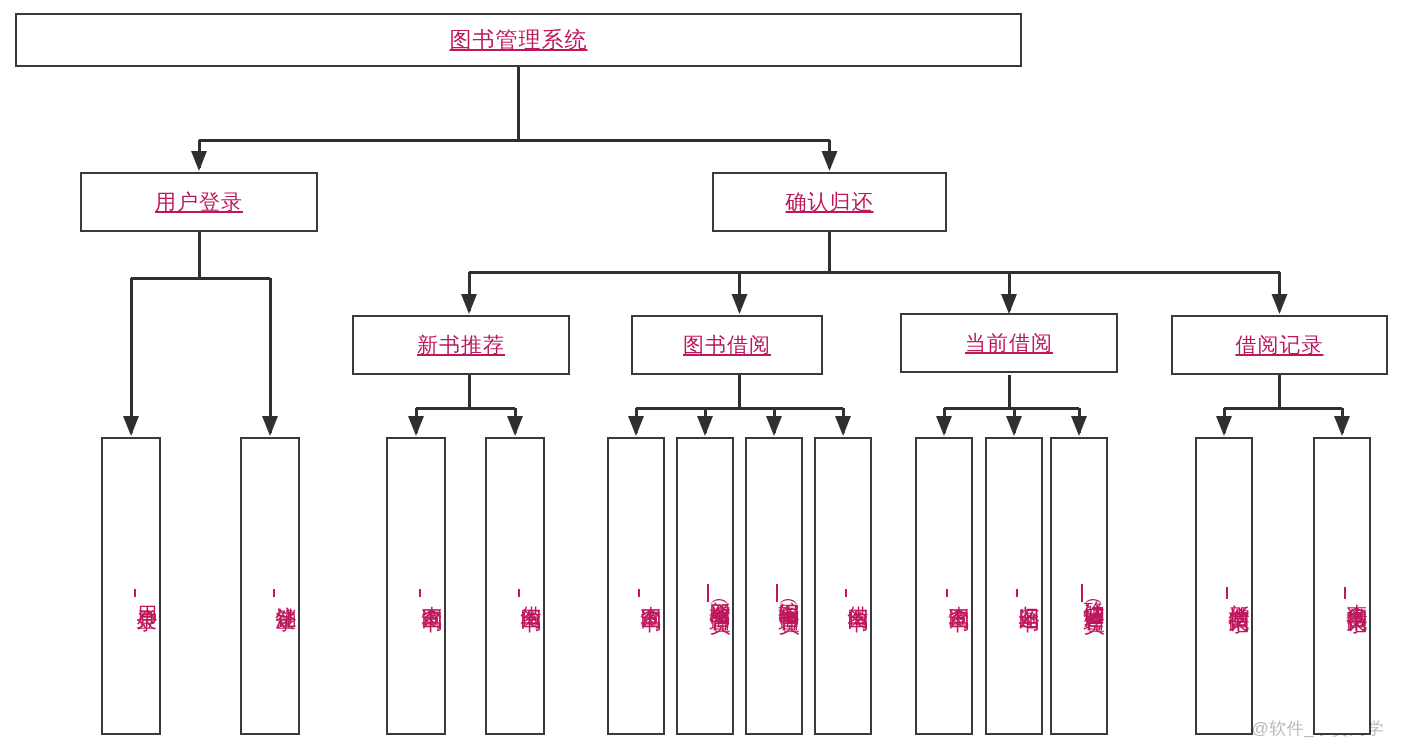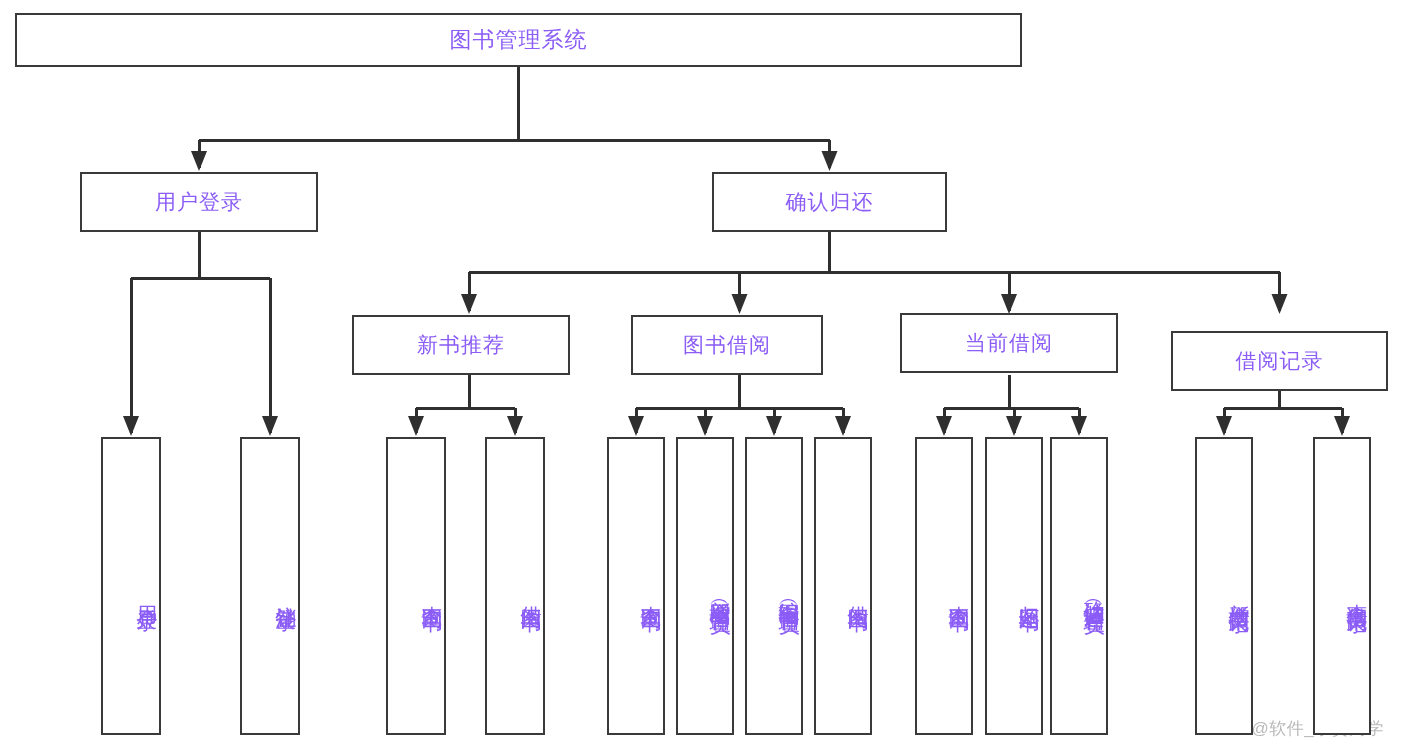--- a/index.html
+++ b/index.html
@@ -26,21 +26,22 @@
     pointer-events: none;
   }
   .node {
     position: absolute;
     box-sizing: border-box;
     background: #ffffff;
     border: 2.5px solid #3a3a3a;
     display: flex;
     align-items: center;
     justify-content: center;
-    color: #8b5cf6;
+    color: #be185d;
+    text-decoration: underline;
   }
   .node.horiz {
     font-size: 21px;
     letter-spacing: 1px;
   }
   .node.vert {
     writing-mode: vertical-rl;
     text-orientation: upright;
     font-size: 21px;
     line-height: 1.18;
@@ -133,21 +134,21 @@
     </div>
     <div class="node horiz" style="left: 352px; top: 315px; width: 218px; height: 60px;">
       <span>新书推荐</span>
     </div>
     <div class="node horiz" style="left: 631px; top: 315px; width: 192px; height: 60px;">
       <span>图书借阅</span>
     </div>
     <div class="node horiz" style="left: 900px; top: 313px; width: 218px; height: 60px;">
       <span>当前借阅</span>
     </div>
-    <div class="node horiz" style="left: 1171px; top: 315px; width: 217px; height: 60px; margin-top: 16px;">
+    <div class="node horiz" style="left: 1171px; top: 315px; width: 217px; height: 60px;">
       <span>借阅记录</span>
     </div>
     <div class="node vert" style="left: 101px; top: 437px; width: 60px; height: 298px;">
       <span>用户登录</span>
     </div>
     <div class="node vert" style="left: 240px; top: 437px; width: 60px; height: 298px;">
       <span>注销登录</span>
     </div>
     <div class="node vert" style="left: 386px; top: 437px; width: 60px; height: 298px;">
       <span>查询图书</span>

